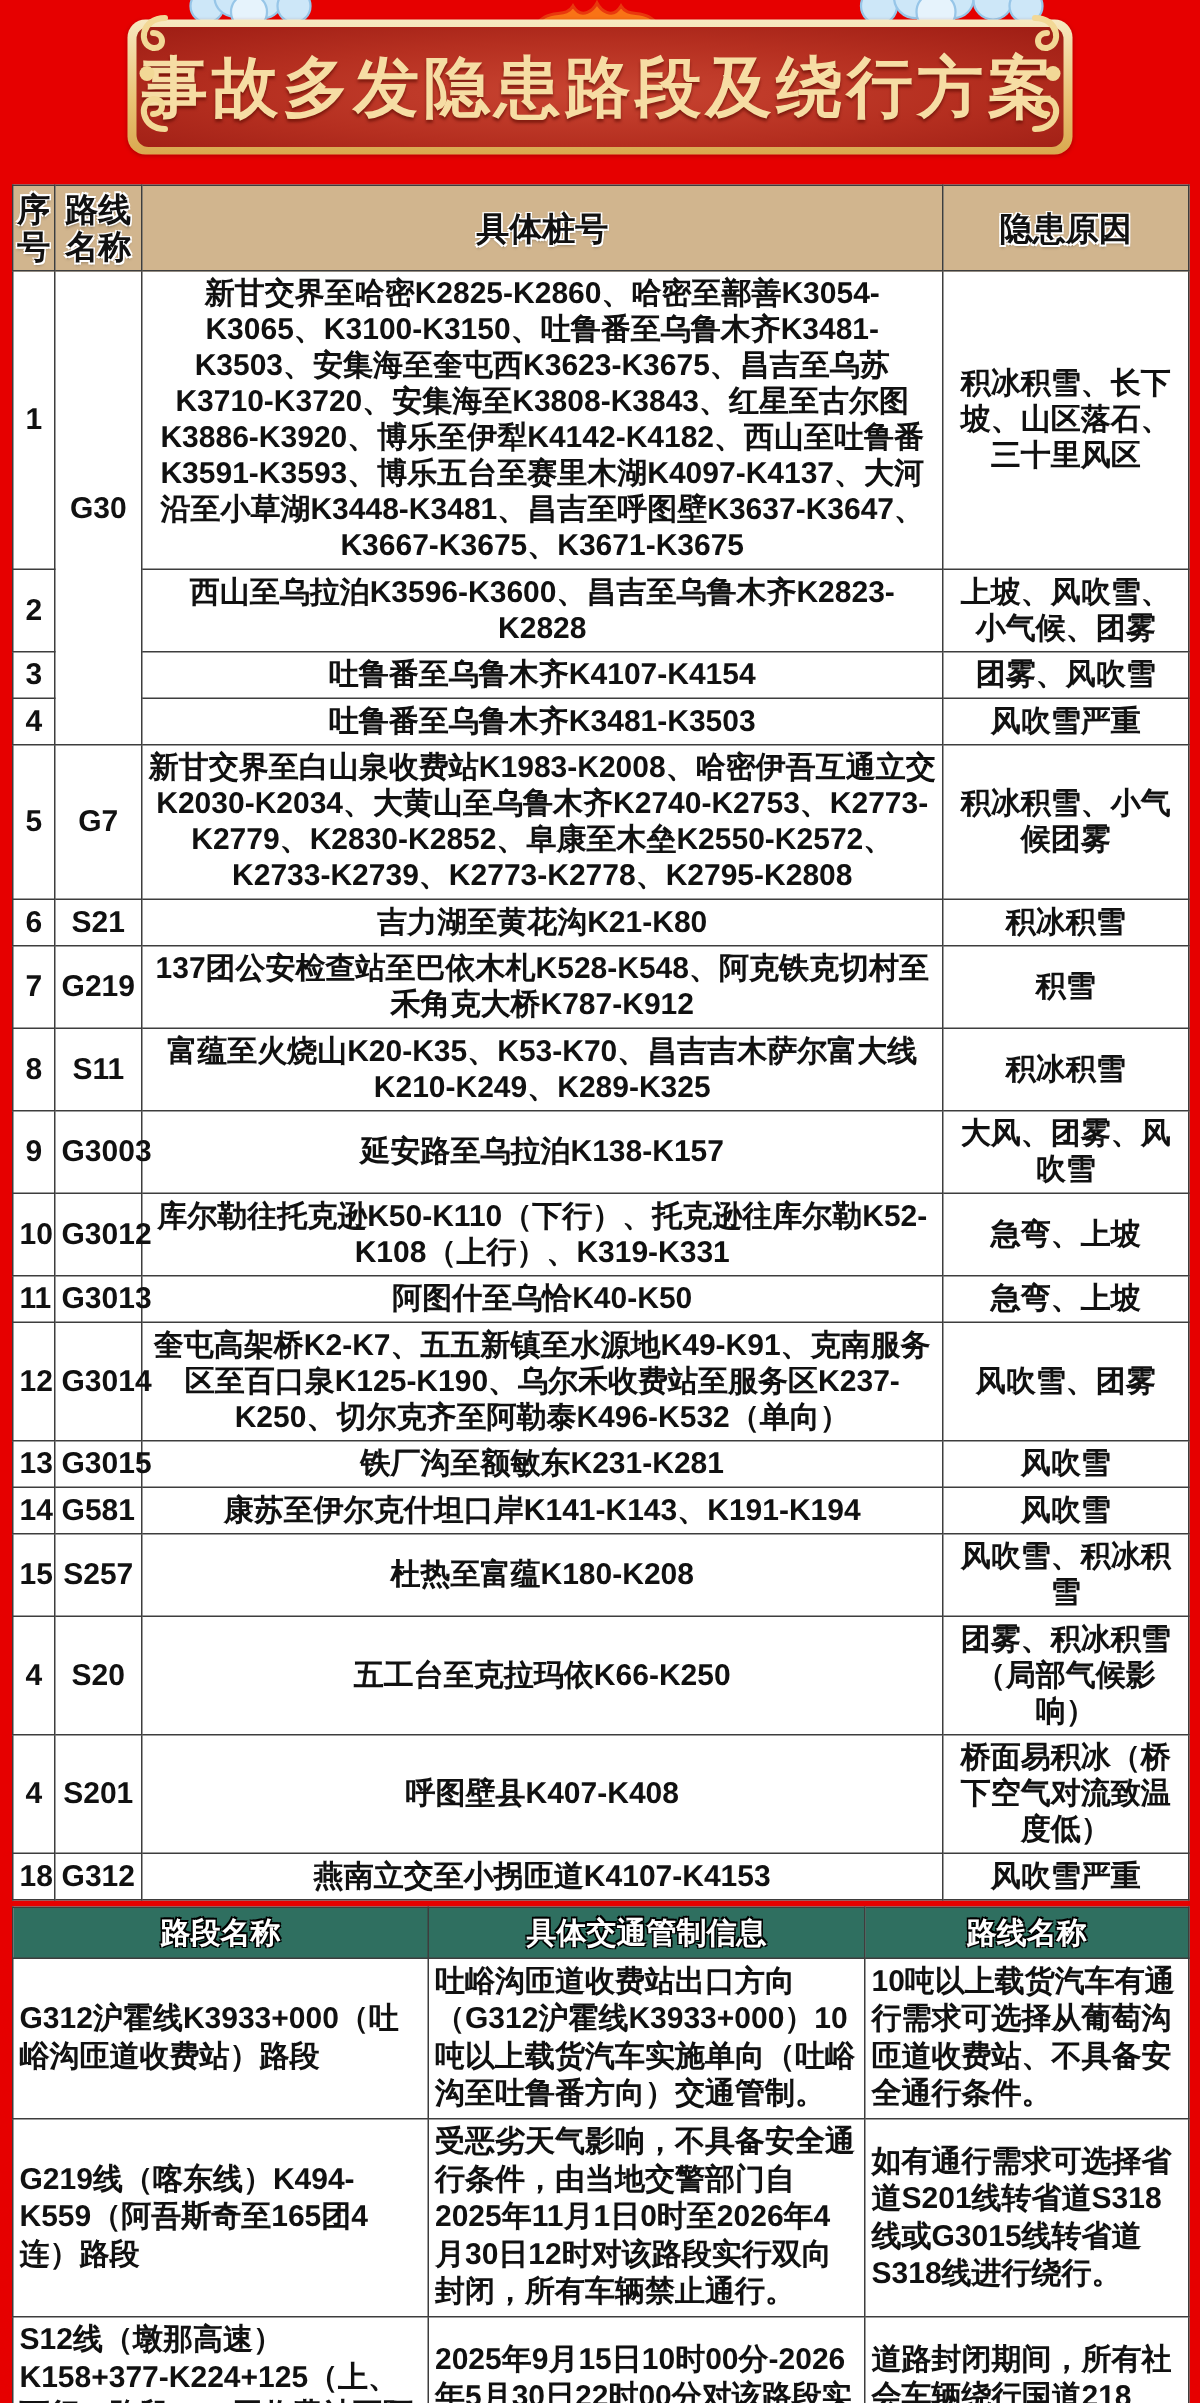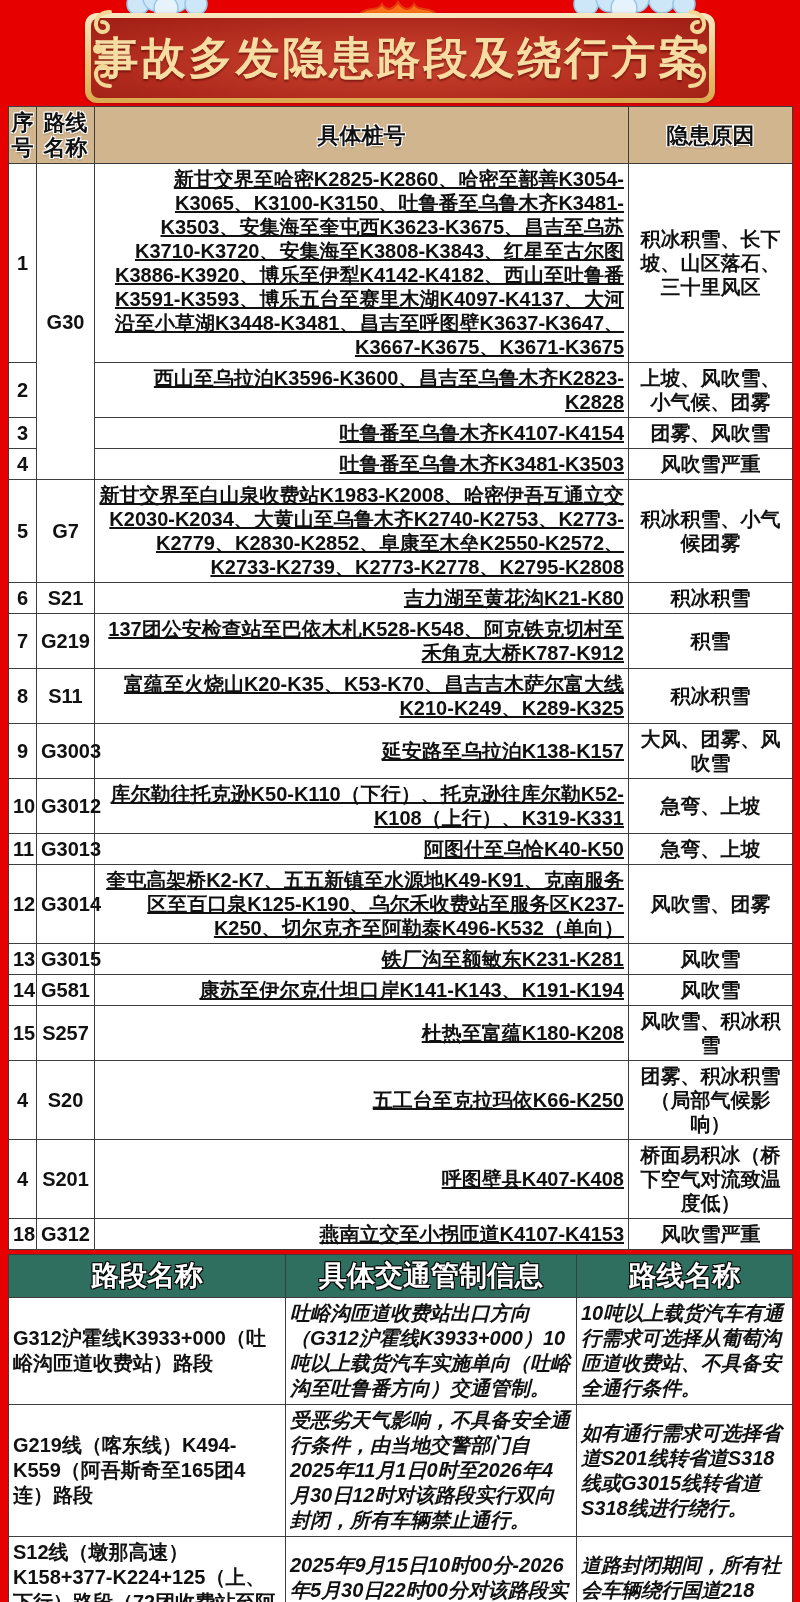--- a/index.html
+++ b/index.html
@@ -49,21 +49,21 @@
     font-weight:bold;
     letter-spacing:3px;
     white-space:nowrap;
     text-shadow:0 2px 2px rgba(90,10,0,.6);
   }
   .ornament{position:absolute;top:6px;z-index:3;}
   .ornament-left{left:88px;}
   .ornament-right{right:88px;transform:scaleX(-1);}
   
   .tables{position:absolute;left:8px;top:106px;width:784px;z-index:2;}
-  table{border-collapse:collapse;width:784px;table-layout:fixed;background:var(--cell-white);}
+  table{border-collapse:collapse;width:784px;table-layout:fixed;background:var(--cell-white);margin-top:17px;}
   td,th{
     border:1px solid var(--table-border);
     font-weight:bold;
     color:#111;
     vertical-align:middle;
   }
   
   .hazard th{
     background:var(--hazard-header-tan);
     font-size:22px;
@@ -71,39 +71,39 @@
     padding:3px 2px;
     height:56px;
     text-shadow:-1px -1px 0 #fff,1px -1px 0 #fff,-1px 1px 0 #fff,1px 1px 0 #fff,0 2px 2px rgba(0,0,0,.25);
   }
   .hazard td{
     font-size:20px;
     line-height:24px;
     padding:3px 4px;
   }
   .cell-no,.cell-route{text-align:center;padding:3px 1px;}
-  .cell-stakes{text-align:right;text-decoration:underline;}
+  .cell-stakes{text-align:center;}
   .cell-reason{text-align:center;}
   
   .control{margin-top:4px;}
   .control th{
     background:var(--control-header-teal);
     color:#fff;
-    font-size:28px;
+    font-size:20px;
     height:34px;
     padding:2px;
     text-shadow:-1px -1px 0 #000,1px -1px 0 #000,-1px 1px 0 #000,1px 1px 0 #000;
   }
   .control td{
     font-size:20px;
     line-height:25px;
     padding:3px 4px;
   }
   .cell-section{text-align:left;}
-  .cell-control,.cell-detour{text-align:left;font-style:italic;}
+  .cell-control,.cell-detour{text-align:left;}
 </style>
 </head>
 <body>
 
 <div class="cloud cloud-left">
   <svg width="96" height="34" viewBox="0 0 96 34">
     <g fill="#cde7f8" stroke="#97c6e8" stroke-width="1.5">
       <circle cx="16" cy="18" r="11"></circle>
         <circle cx="34" cy="12" r="13"></circle>
       <circle cx="54" cy="14" r="12"></circle>

